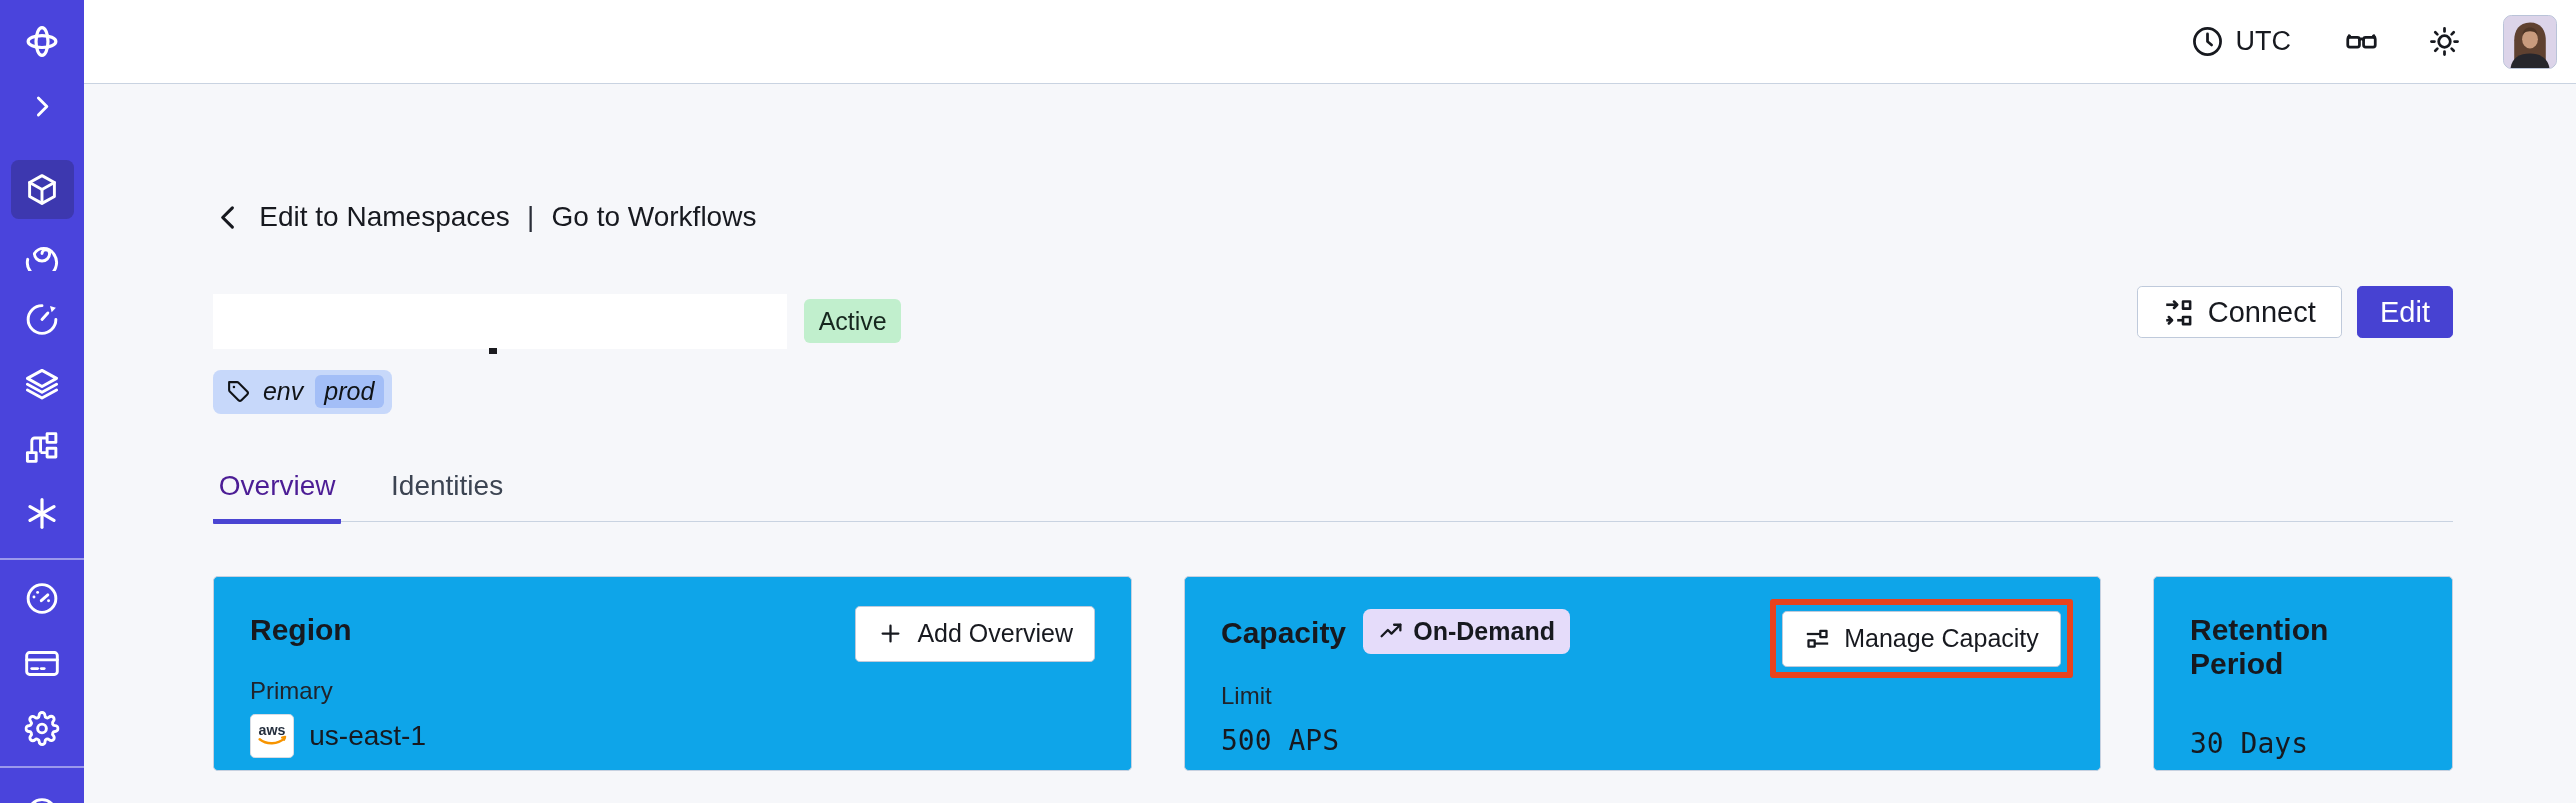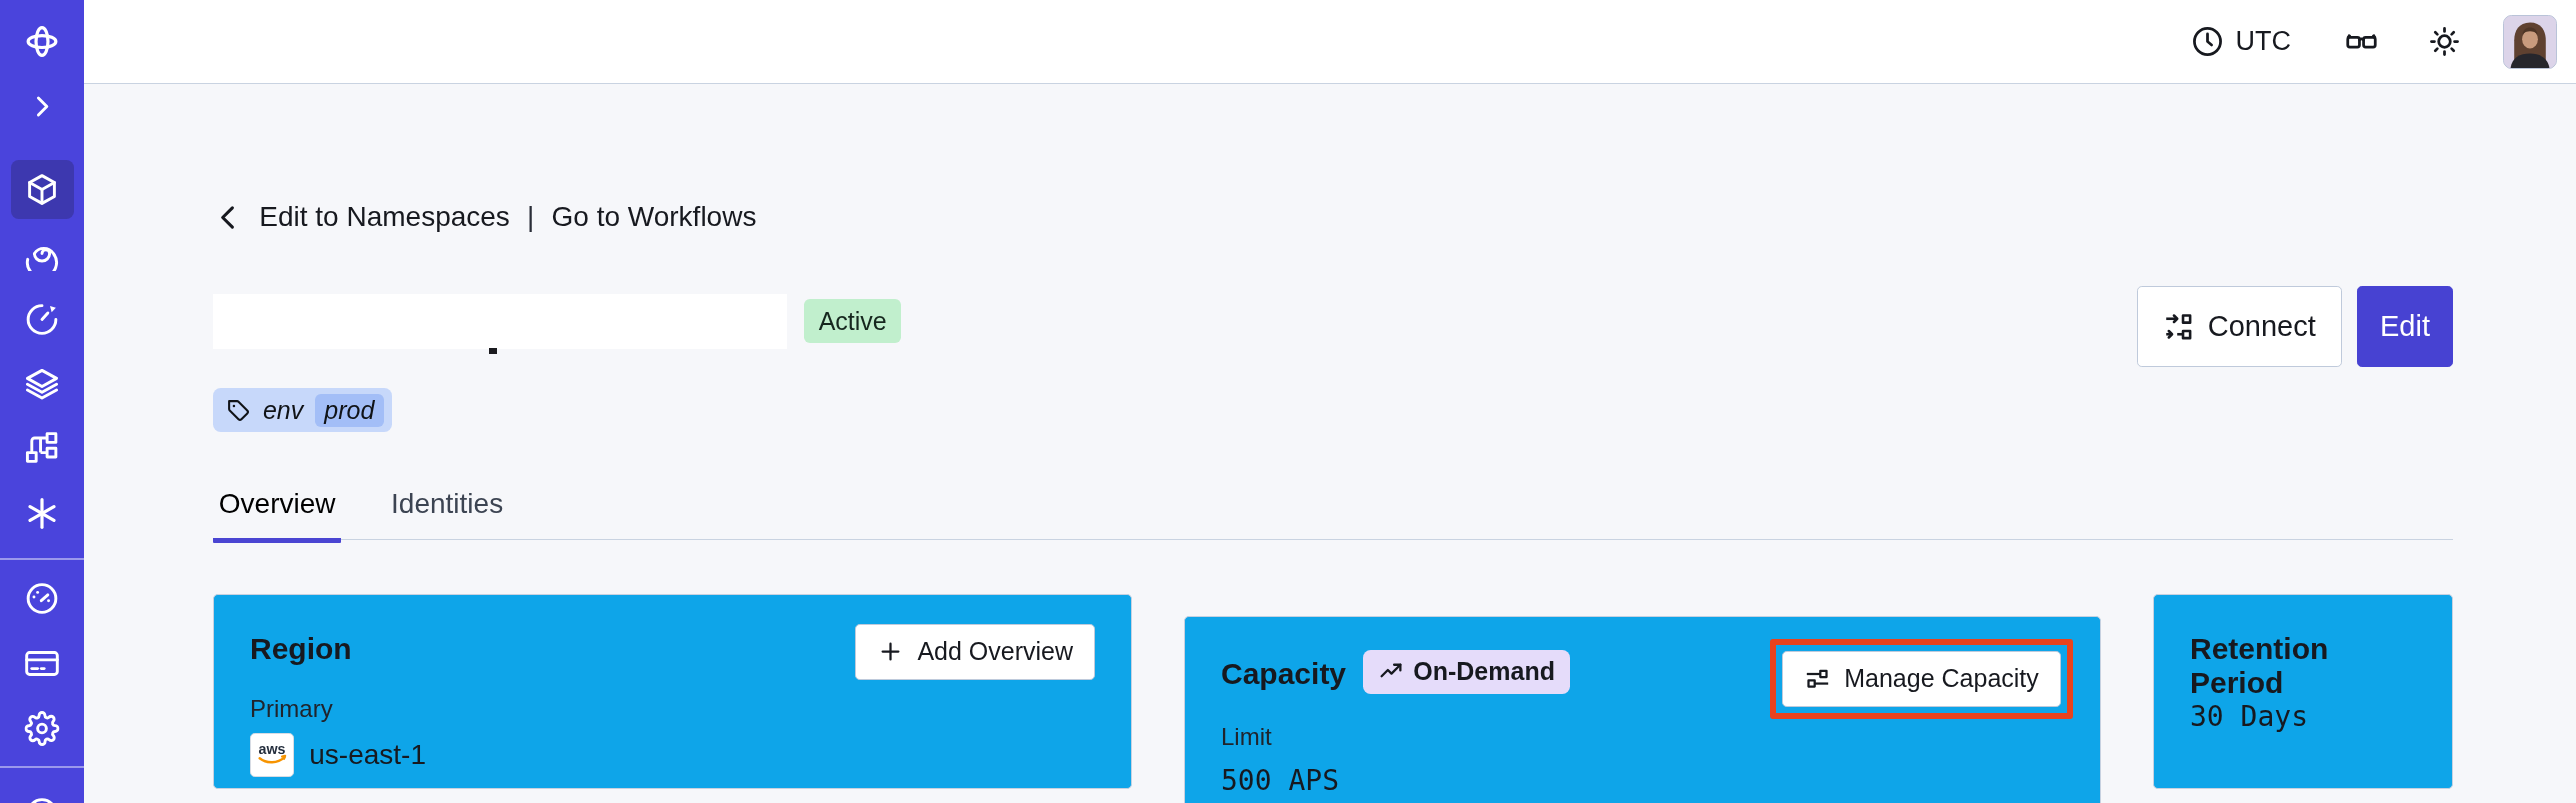--- a/index.html
+++ b/index.html
@@ -33,53 +33,53 @@
   .crumb-link { cursor:pointer; }
   .crumb-sep { font-weight:400; color:#2a2e38; padding:0 1.9px; }
   
   .title-row { margin-top:53px; display:flex; align-items:flex-start; justify-content:space-between; }
   .title-left { display:flex; align-items:center; gap:17.3px; }
   .redacted-title { position:relative; width:574px; height:55px; background:#ffffff; margin-top:7.7px; }
   .redact-dot { position:absolute; left:276px; bottom:-5.8px; width:7.7px; height:6.7px; background:#1b1b1f; }
   .status-badge { background:#c1efcd; color:#16271e; font-size:25px; padding:7.7px 14.4px; border-radius:5.8px; margin-top:7.7px; }
   .title-actions { display:flex; gap:15.3px; }
   .btn { display:flex; align-items:center; justify-content:center; gap:13.4px; background:#fff;
-         border:1.9px solid #bfcadb; border-radius:4.8px; height:81px; padding:0 25px;
+         border:1.9px solid #bfcadb; border-radius:4.8px; height:52px; padding:0 25px;
          font-size:29px; font-weight:500; color:#17191f; cursor:pointer; }
   .btn svg { width:31px; height:31px; }
   .btn.primary { background:#4742d2; border-color:#4742d2; color:#fff; width:96px; padding:0; }
   
   .tag-row { margin-top:21px; }
   .tag-pill { display:inline-flex; align-items:center; gap:11.5px; background:#c7d8fa; border-radius:7.7px;
               padding:5.8px 7.7px 5.8px 13.4px; font-size:25px; color:#101317;font-style:italic; }
   .tag-pill svg { width:25px; height:25px; }
   .tag-value { background:#a3bef7; border-radius:5.8px; padding:1.9px 9.6px; }
   
   .tabs { margin-top:56px; display:flex; gap:44px; border-bottom:1.9px solid #c9d3e1; }
   .tab { padding:0 5.8px 17.3px 5.8px; font-size:28px; font-weight:500; color:#3c4452; cursor:pointer;
          border-bottom:5.8px solid transparent; margin-bottom:-3.8px; border-radius:1px; }
-  .tab.active { color:#000000; border-bottom-color:#4a45d2; }
+  .tab.active { color:#4c1d95; border-bottom-color:#4a45d2; }
   
   .cards { margin-top:54px; display:flex; gap:52px; }
   .card { background:#0ea5e9; border:1.9px solid #c7d1e0; border-radius:4.8px; height:195px; padding:29px 36px; }
-  .card.region { flex:0 0 919px; } .card.capacity { flex:0 0 917px;margin-top:22px; } .card.retention { flex:0 0 300px; }
+  .card.region { flex:0 0 919px; } .card.capacity { flex:0 0 917px; } .card.retention { flex:0 0 300px; }
   .card-head { display:flex; align-items:flex-start; justify-content:space-between; }
   .card-title { font-size:30px; font-weight:600; color:#17191f; margin-top:7.7px; }
   .head-left { display:flex; align-items:center; gap:17.3px; }
   .btn.sm { height:56px; padding:0 21px; font-size:25px; }
   .btn.sm svg { width:27px; height:27px; }
   .mode-badge { display:inline-flex; align-items:center; gap:9.6px; background:#e5dcfa; color:#17191f;
                 font-size:25px; border-radius:7.7px; padding:7.7px 15.3px; margin-top:3.8px;font-weight:bold; }
   .mode-badge svg { width:25px; height:25px; }
   .highlight-box { border:6.7px solid #e8431d; border-radius:2.9px; padding:5.8px; margin:-6.7px -8.6px 0 0; }
   .field-label { font-size:24px; color:#20242c; margin-top:21px; }
   .value-row { display:flex; align-items:center; gap:15.3px; margin-top:9.6px; font-size:28px;text-align:right; }
   .mono { font-family:"DejaVu Sans Mono", monospace; font-size:28px; color:#17191f; }
   .capacity .mono { margin-top:13.4px; }
-  .retention-value { }
+  .retention-value { margin-top:46px; }
   .aws-badge { width:44px; height:44px; background:#fff; border:1.9px solid #d7dce4; border-radius:4.8px;
                display:flex; align-items:center; justify-content:center; }
   .aws-badge svg { width:38px; height:38px; }
 </style>
 </head>
 <body>
 
 <div class="screen">
 
   <nav class="sidebar">

